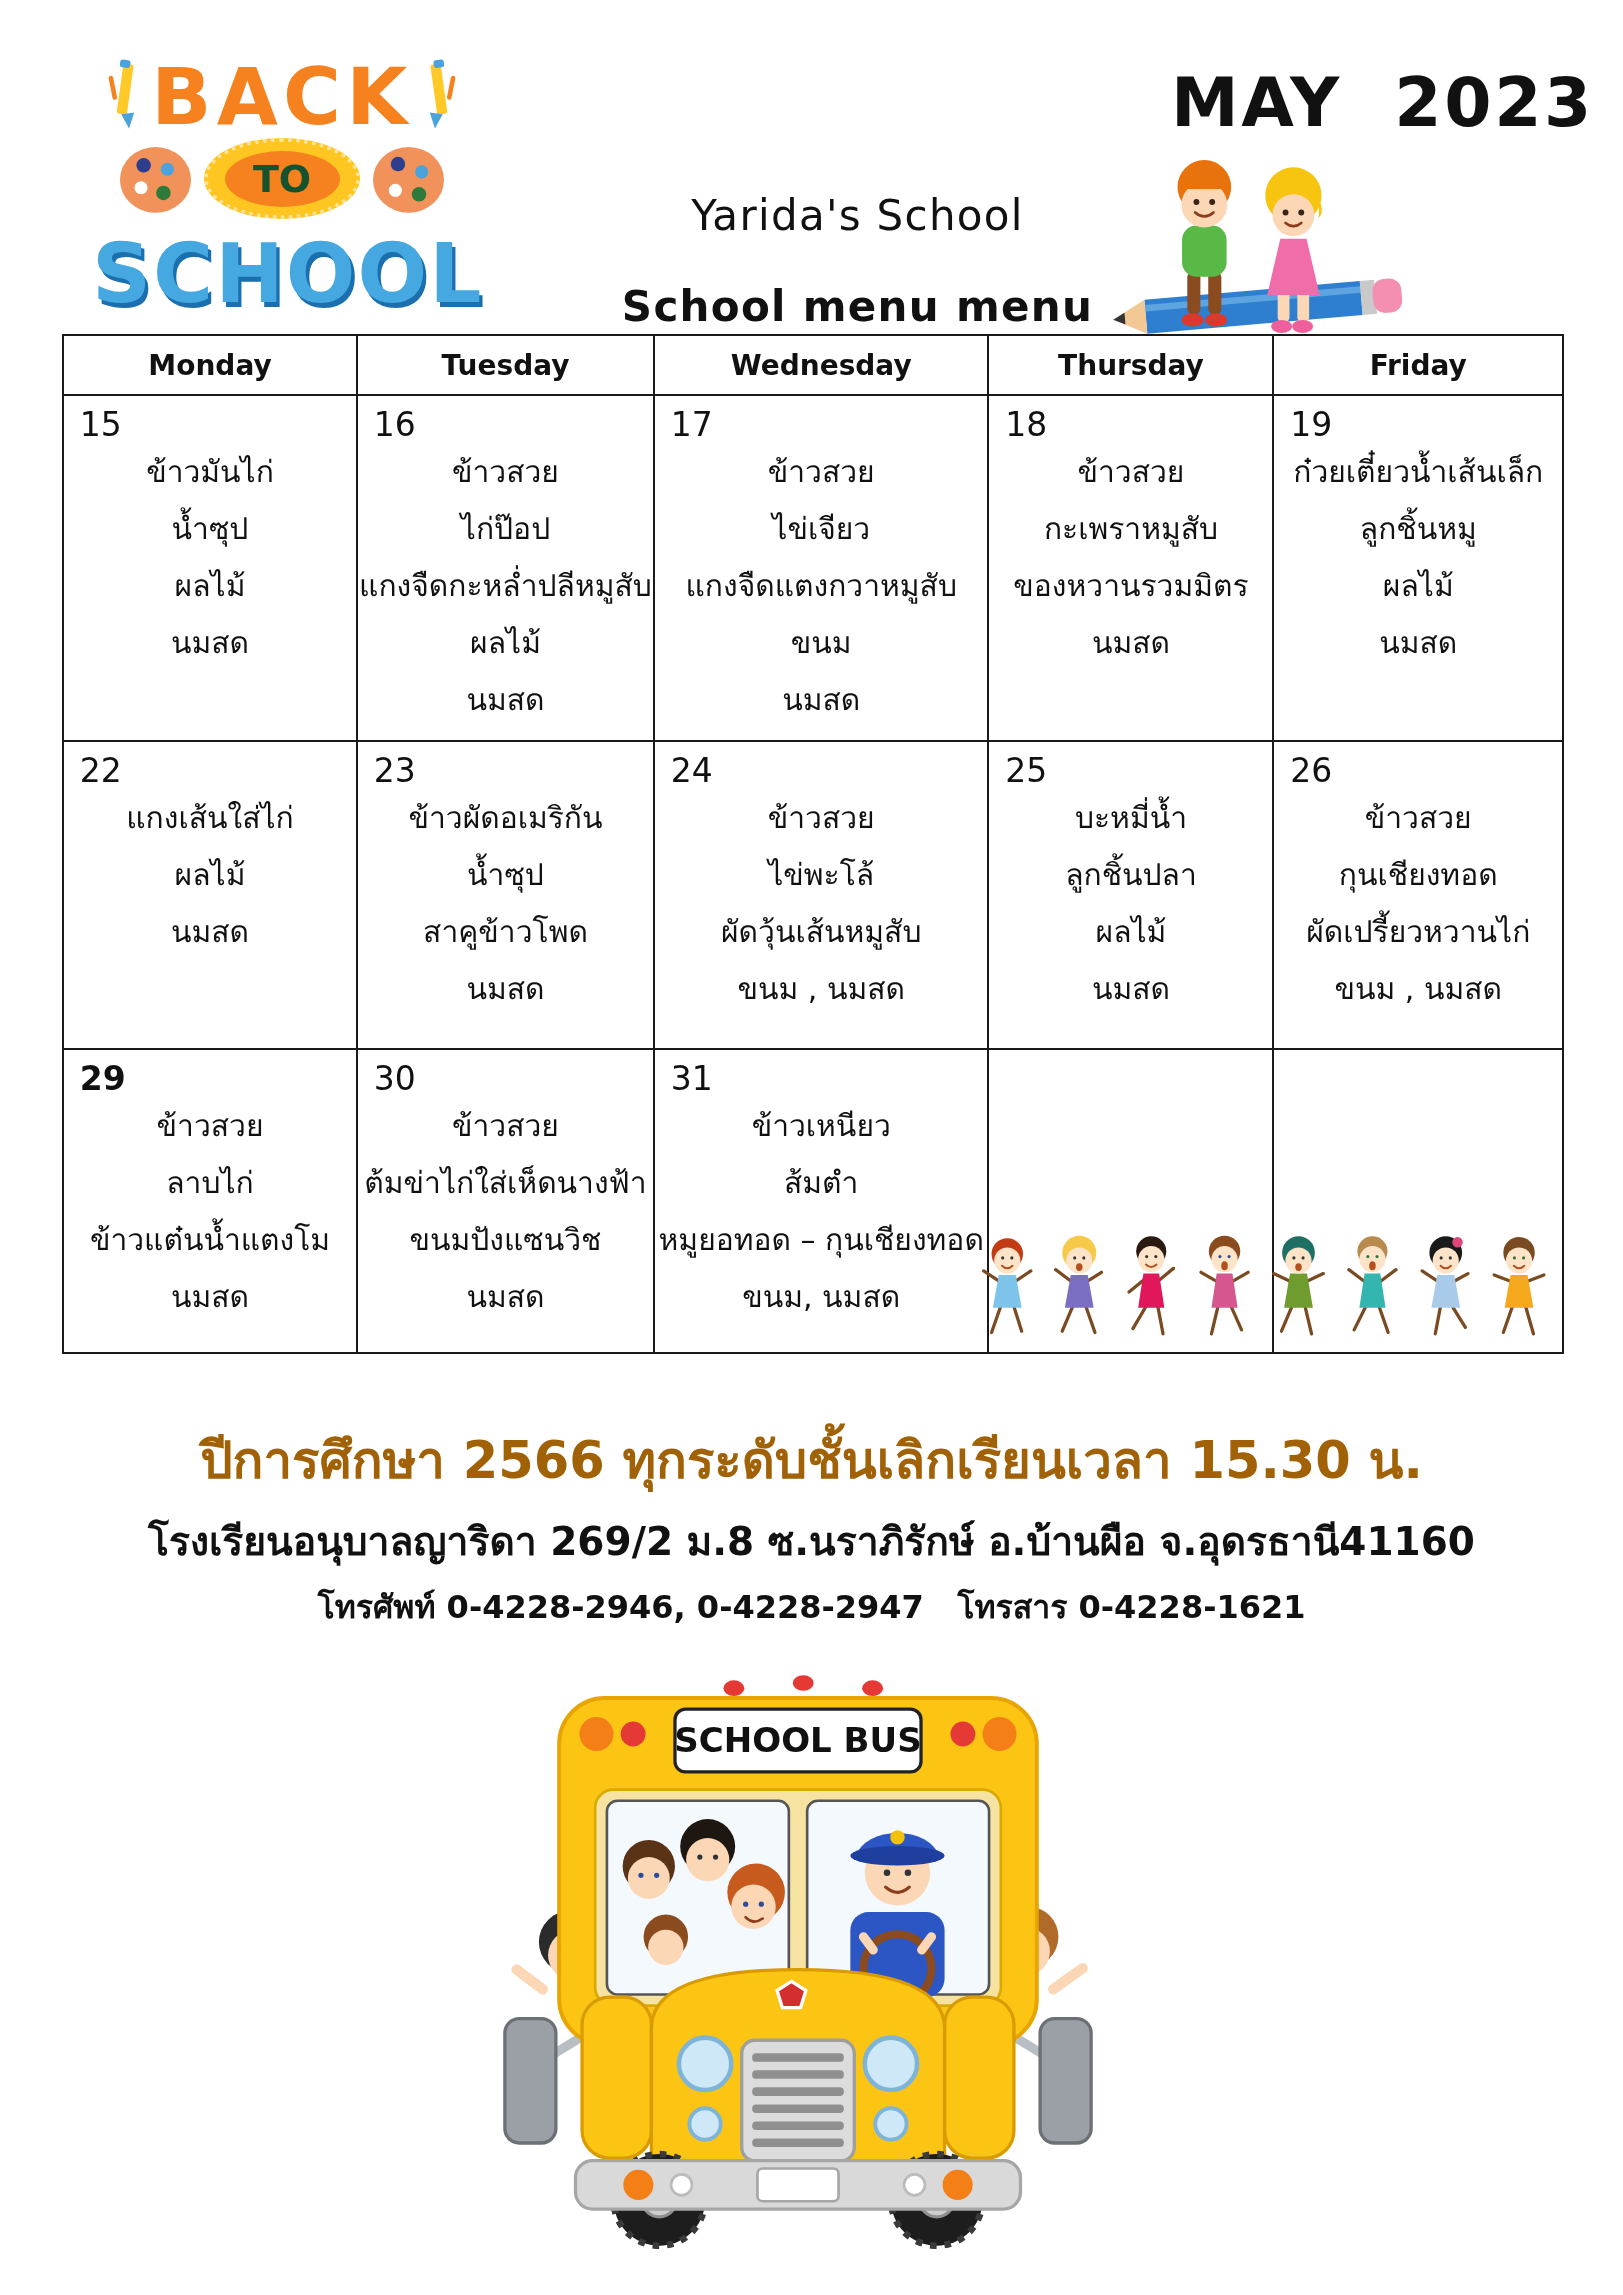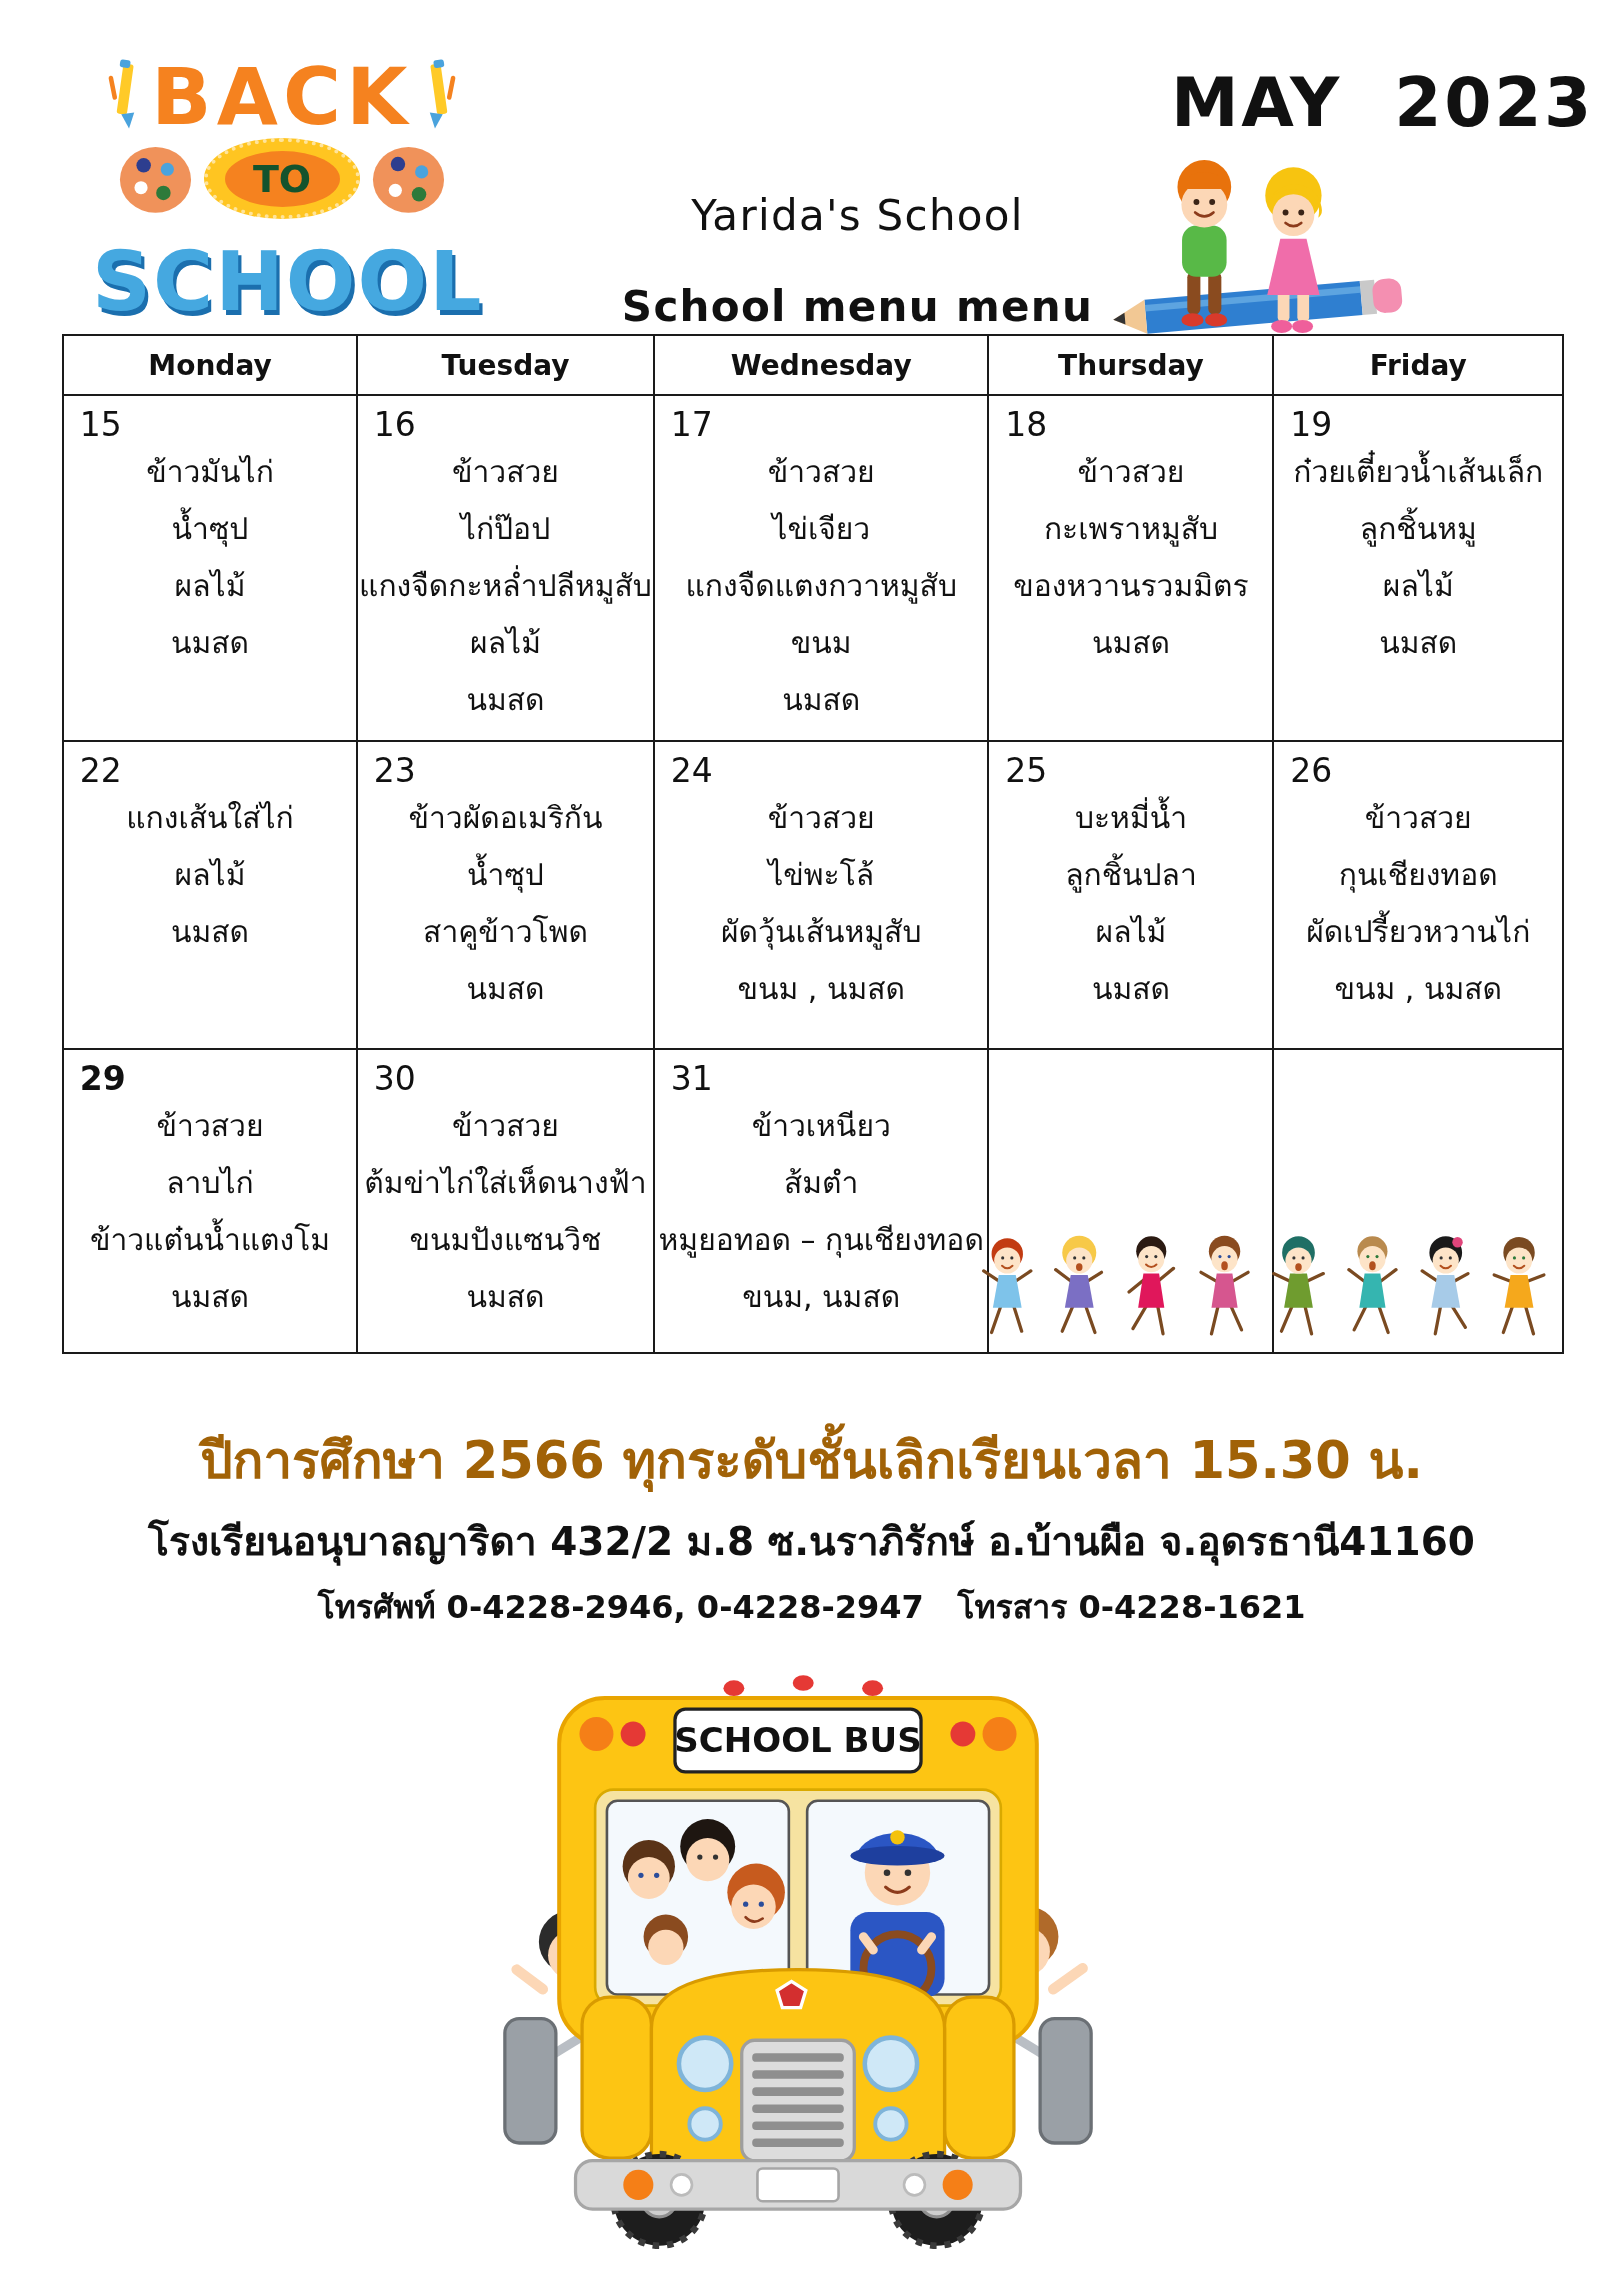--- a/index.html
+++ b/index.html
@@ -10,21 +10,21 @@
   
   .logo{position:absolute;left:92px;top:58px;width:380px;height:281px;text-align:center}
   .logo-row1{display:flex;align-items:center;justify-content:center;gap:9.2px}
   .logo-back{font-size:79px;font-weight:800;color:#f5821f;letter-spacing:5.2px;line-height:1}
   .logo-mid{display:flex;align-items:center;justify-content:center;gap:9.2px;margin-top:1.3px}
   .logo-to-badge{width:156px;height:81px;background:#ffc521;border-radius:50%;
                  display:flex;align-items:center;justify-content:center;border:4.6px dotted #ffe49a}
   .logo-to-inner{width:115px;height:56px;background:#f5821f;border-radius:50%;
                  display:flex;align-items:center;justify-content:center}
   .logo-to{font-size:38px;font-weight:800;color:#14532d}
-  .logo-school{margin-top:20px;font-size:82px;font-weight:800;color:#45a8e0;
+  .logo-school{margin-top:12px;font-size:82px;font-weight:800;color:#45a8e0;
                letter-spacing:2px;line-height:1.05;text-shadow:3.3px 4.6px 0 #1b6fae}
 
   
   .title-block{position:absolute;left:537px;top:191px;width:641px;text-align:center}
   .title1{font-size:42px;font-weight:400;letter-spacing:1.3px}
   .title2{font-size:42px;font-weight:800;letter-spacing:1.3px;margin-top:42px}
   .month{position:absolute;left:1171px;top:63px;width:419px;text-align:center;
          font-size:68px;font-weight:800;letter-spacing:2.6px}
 
   .pencil-kids{position:absolute;left:1106px;top:126px;width:308px;height:226px}
@@ -357,21 +357,21 @@
         <circle cx="0" cy="36" r="24" fill="#7a4a21"></circle>
         <circle cx="0" cy="48" r="20" fill="#fde4c8"></circle>
         <circle cx="-7" cy="44" r="2.4" fill="#2d7a3a"></circle>
           <circle cx="7" cy="44" r="2.4" fill="#2d7a3a"></circle>
         <path d="M-8,56 q8,8 16,0" stroke="#b3501e" stroke-width="3" fill="none" stroke-linecap="round"></path>
       </g>
     </svg>
   </div>
 
   <div class="notice">ปีการศึกษา 2566 ทุกระดับชั้นเลิกเรียนเวลา 15.30 น.</div>
-  <div class="address">โรงเรียนอนุบาลญาริดา 432/2 ม.8 ซ.นราภิรักษ์ อ.บ้านผือ จ.อุดรธานี41160</div>
+  <div class="address">โรงเรียนอนุบาลญาริดา 269/2 ม.8 ซ.นราภิรักษ์ อ.บ้านผือ จ.อุดรธานี41160</div>
   <div class="phone">โทรศัพท์ 0-4228-2946, 0-4228-2947&nbsp;&nbsp; โทรสาร 0-4228-1621</div>
 
   <svg class="bus-art" viewBox="0 0 920 900">
 
     <g>
       <line x1="85" y1="600" x2="150" y2="560" stroke="#b9bec4" stroke-width="14"></line>
       <line x1="835" y1="600" x2="770" y2="560" stroke="#b9bec4" stroke-width="14"></line>
       <rect x="12" y="545" width="78" height="190" rx="22" fill="#9aa0a6" stroke="#6b7075" stroke-width="5"></rect>
       <rect x="830" y="545" width="78" height="190" rx="22" fill="#9aa0a6" stroke="#6b7075" stroke-width="5"></rect>
     </g>

